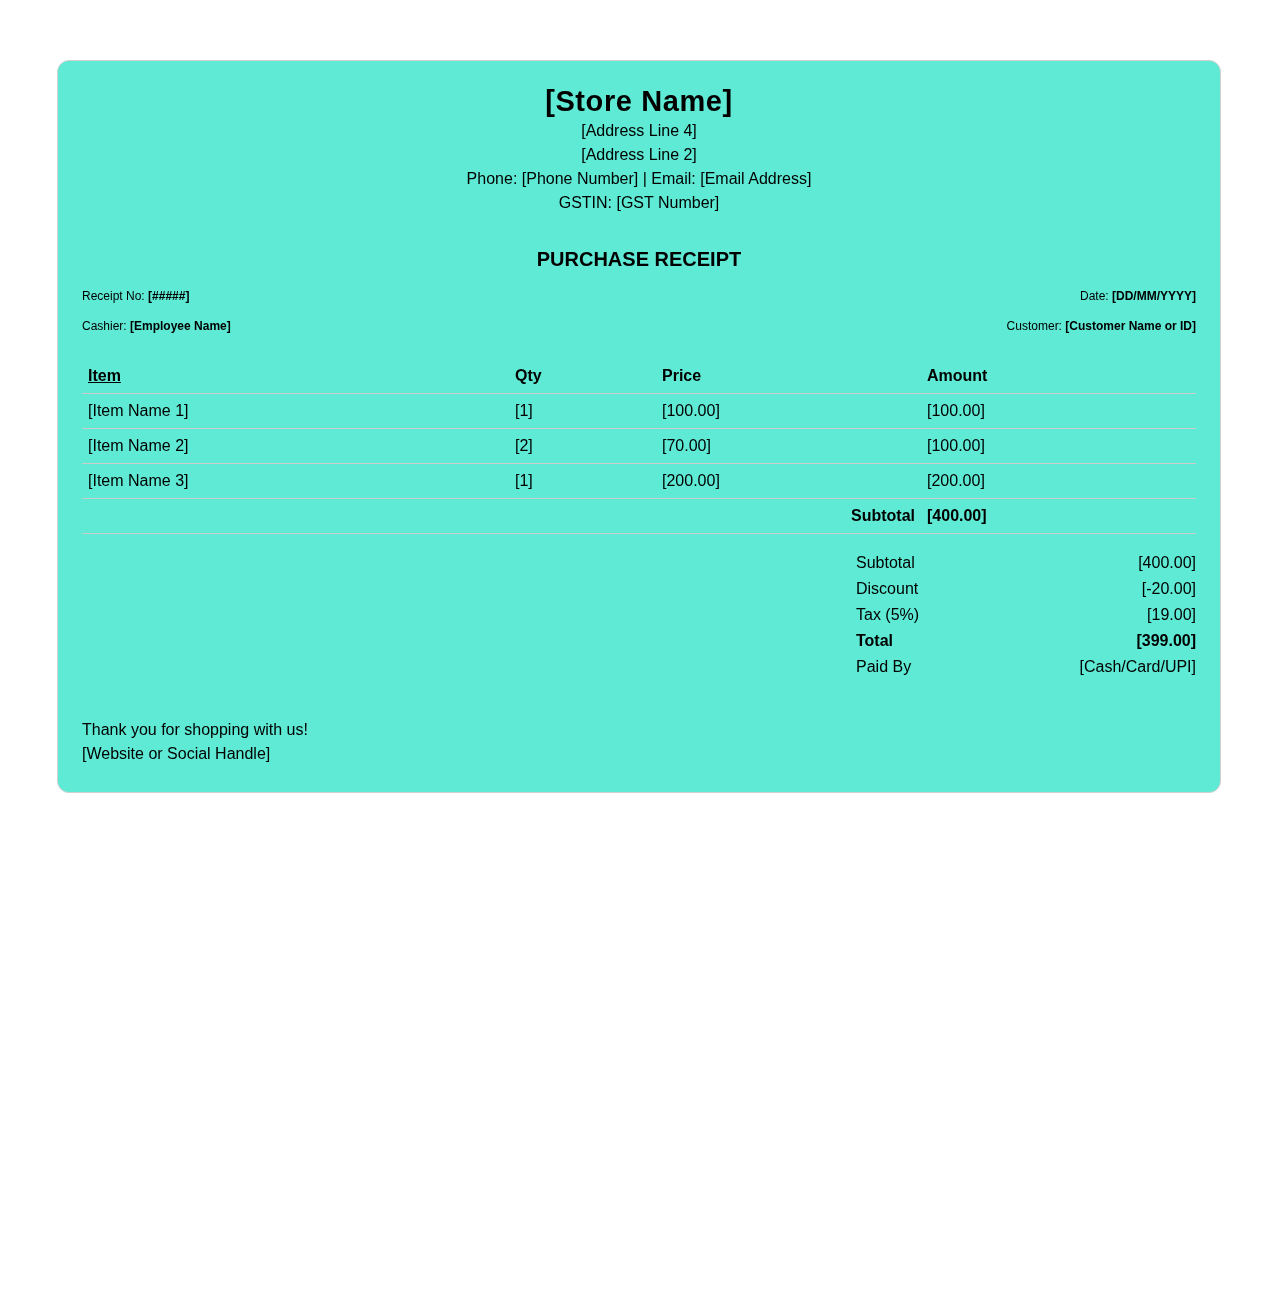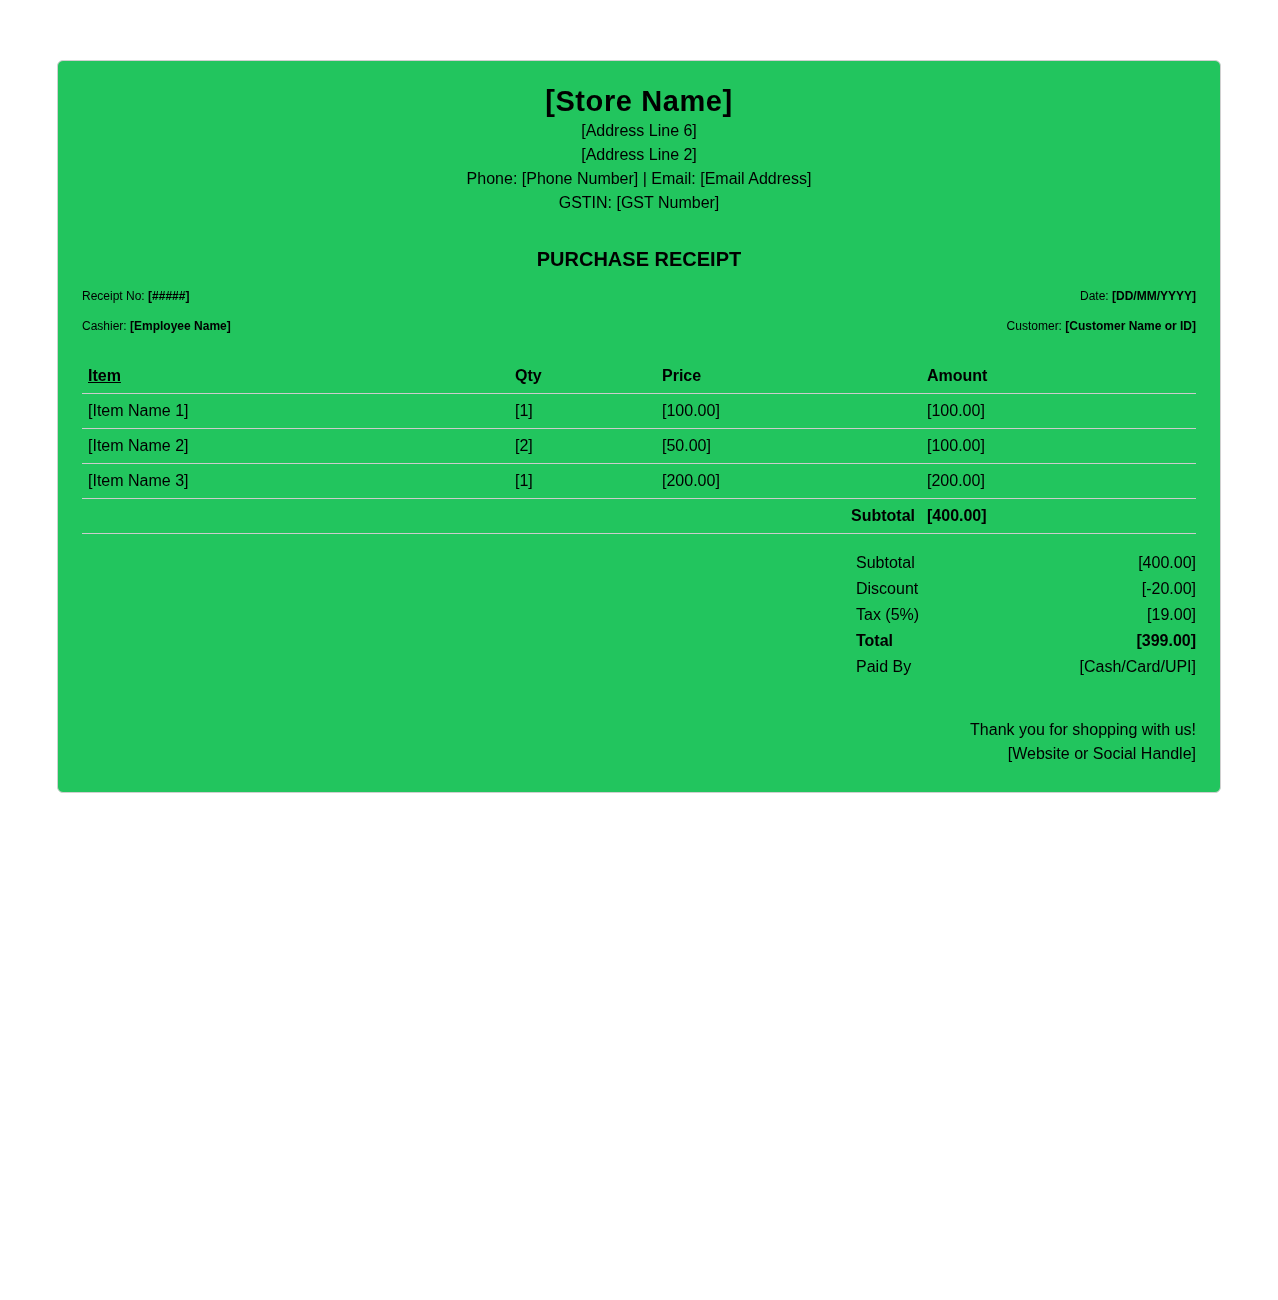--- a/index.html
+++ b/index.html
@@ -14,22 +14,22 @@
       color: #000;
       position: relative;
     }
     .receipt {
       position: absolute;
       left: 57px;
       top: 60px;
       width: 1114px;
       padding: 0 24px 26px 24px;
       border: 1px solid #d0d0d0;
-      border-radius: 6px;
-      background: #22c55e;
+      border-radius: 12px;
+      background: #5eead4;
     }
     .header {
       text-align: center;
       padding-top: 22px;
     }
     .store-name {
       font-size: 29px;
       font-weight: bold;
       letter-spacing: 0.6px;
       line-height: 36px;
@@ -89,37 +89,37 @@
       margin-top: 16px;
       font-size: 16px;
     }
     .totals-row {
       display: flex;
       justify-content: space-between;
       line-height: 26px;
     }
     .totals-row.total { font-weight: bold; }
     .footer {
-      text-align: right;
+      text-align: left;
       margin-top: 38px;
       font-size: 16px;
       line-height: 24px;
     }
     .returns {
       margin-top: 23px;
     }
   </style>
 </head>
 <body>
 
 <div class="receipt">
 
   <div class="header">
     <h1 class="store-name">[Store Name]</h1>
-    <div class="header-line">[Address Line 6]</div>
+    <div class="header-line">[Address Line 4]</div>
     <div class="header-line">[Address Line 2]</div>
     <div class="header-line">Phone: [Phone Number] | Email: [Email Address]</div>
     <div class="header-line">GSTIN: [GST Number]</div>
   </div>
 
   <div class="receipt-title">PURCHASE RECEIPT</div>
 
   <div class="meta">
     <div class="meta-row">
       <div>
@@ -155,21 +155,21 @@
     <tbody>
       <tr>
         <td>[Item Name 1]</td>
         <td>[1]</td>
         <td>[100.00]</td>
         <td>[100.00]</td>
       </tr>
       <tr>
         <td>[Item Name 2]</td>
         <td>[2]</td>
-        <td>[50.00]</td>
+        <td>[70.00]</td>
         <td>[100.00]</td>
       </tr>
       <tr>
         <td>[Item Name 3]</td>
         <td>[1]</td>
         <td>[200.00]</td>
         <td>[200.00]</td>
       </tr>
       <tr>
         <td colspan="3" class="subtotal-label">Subtotal</td>

